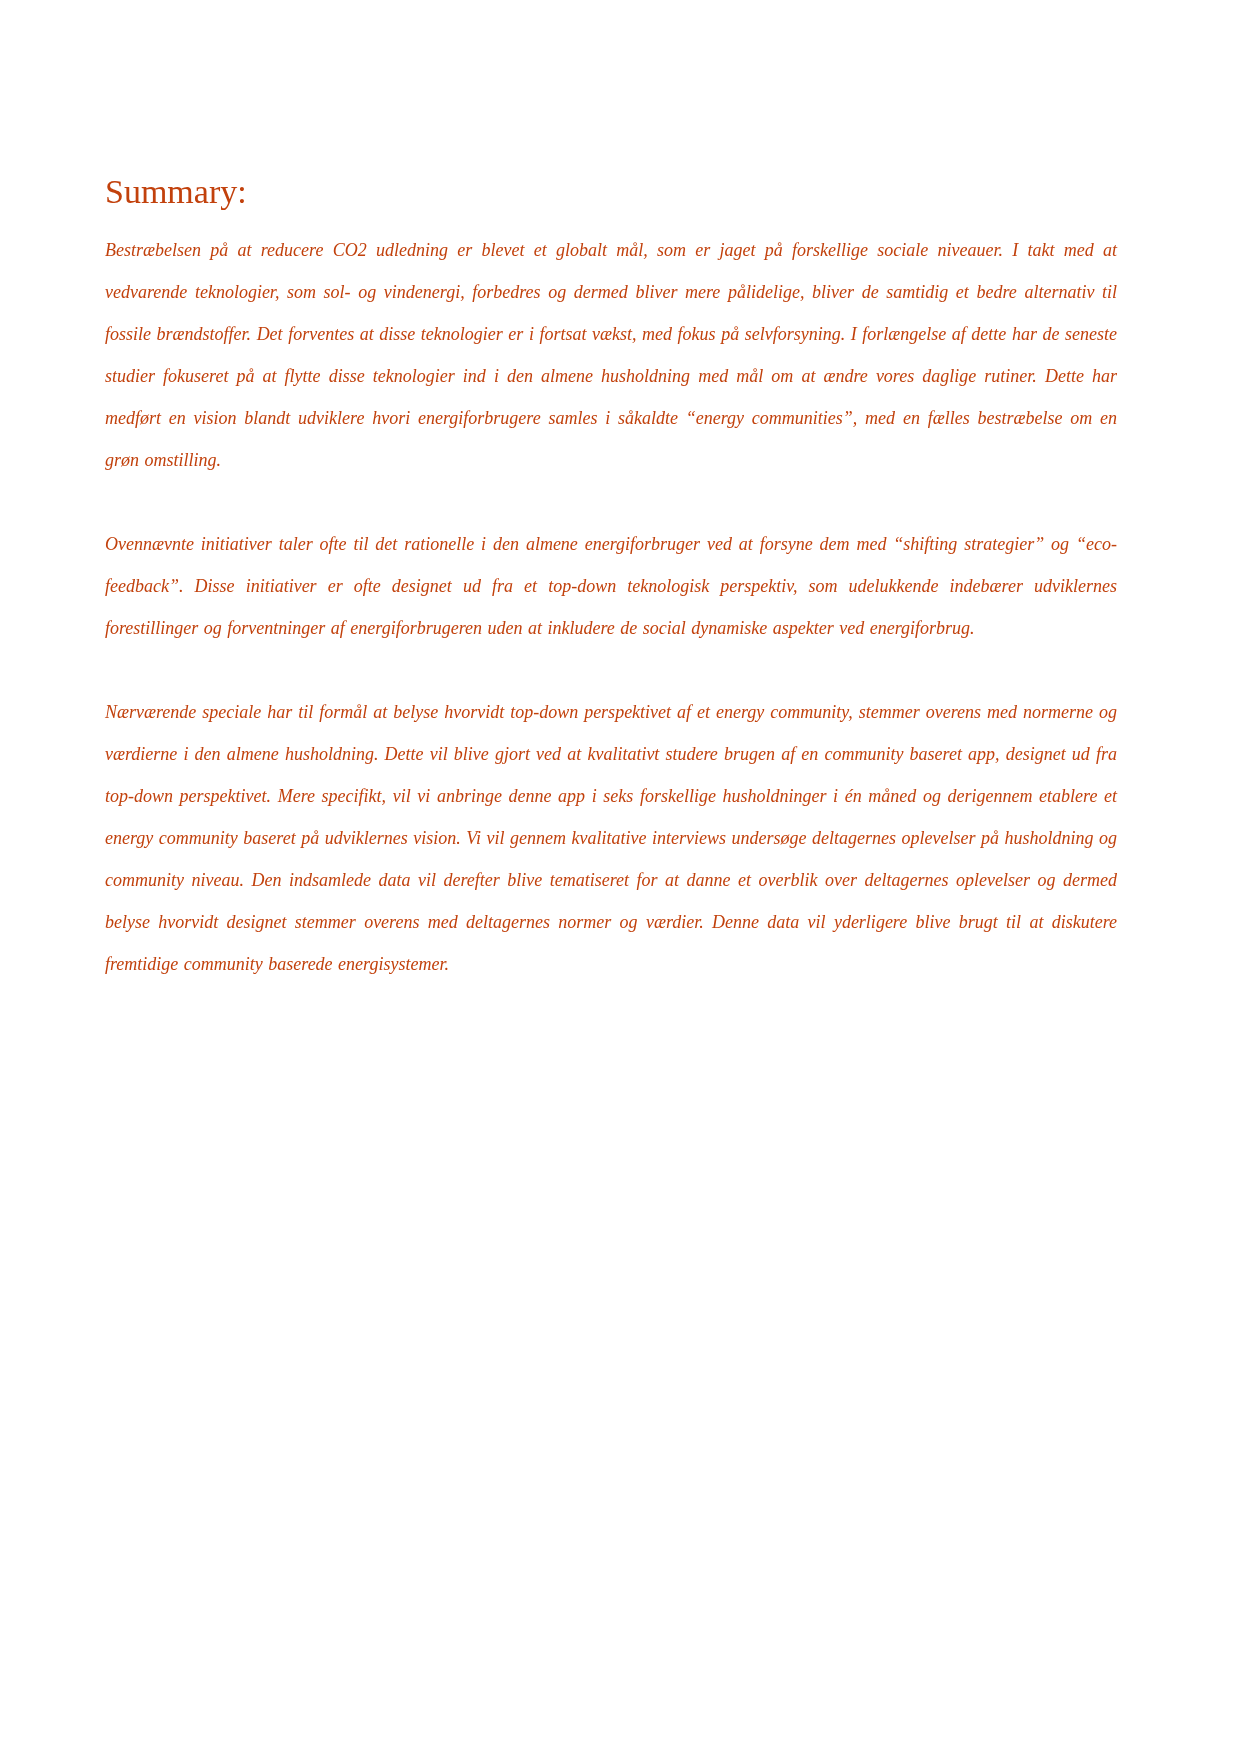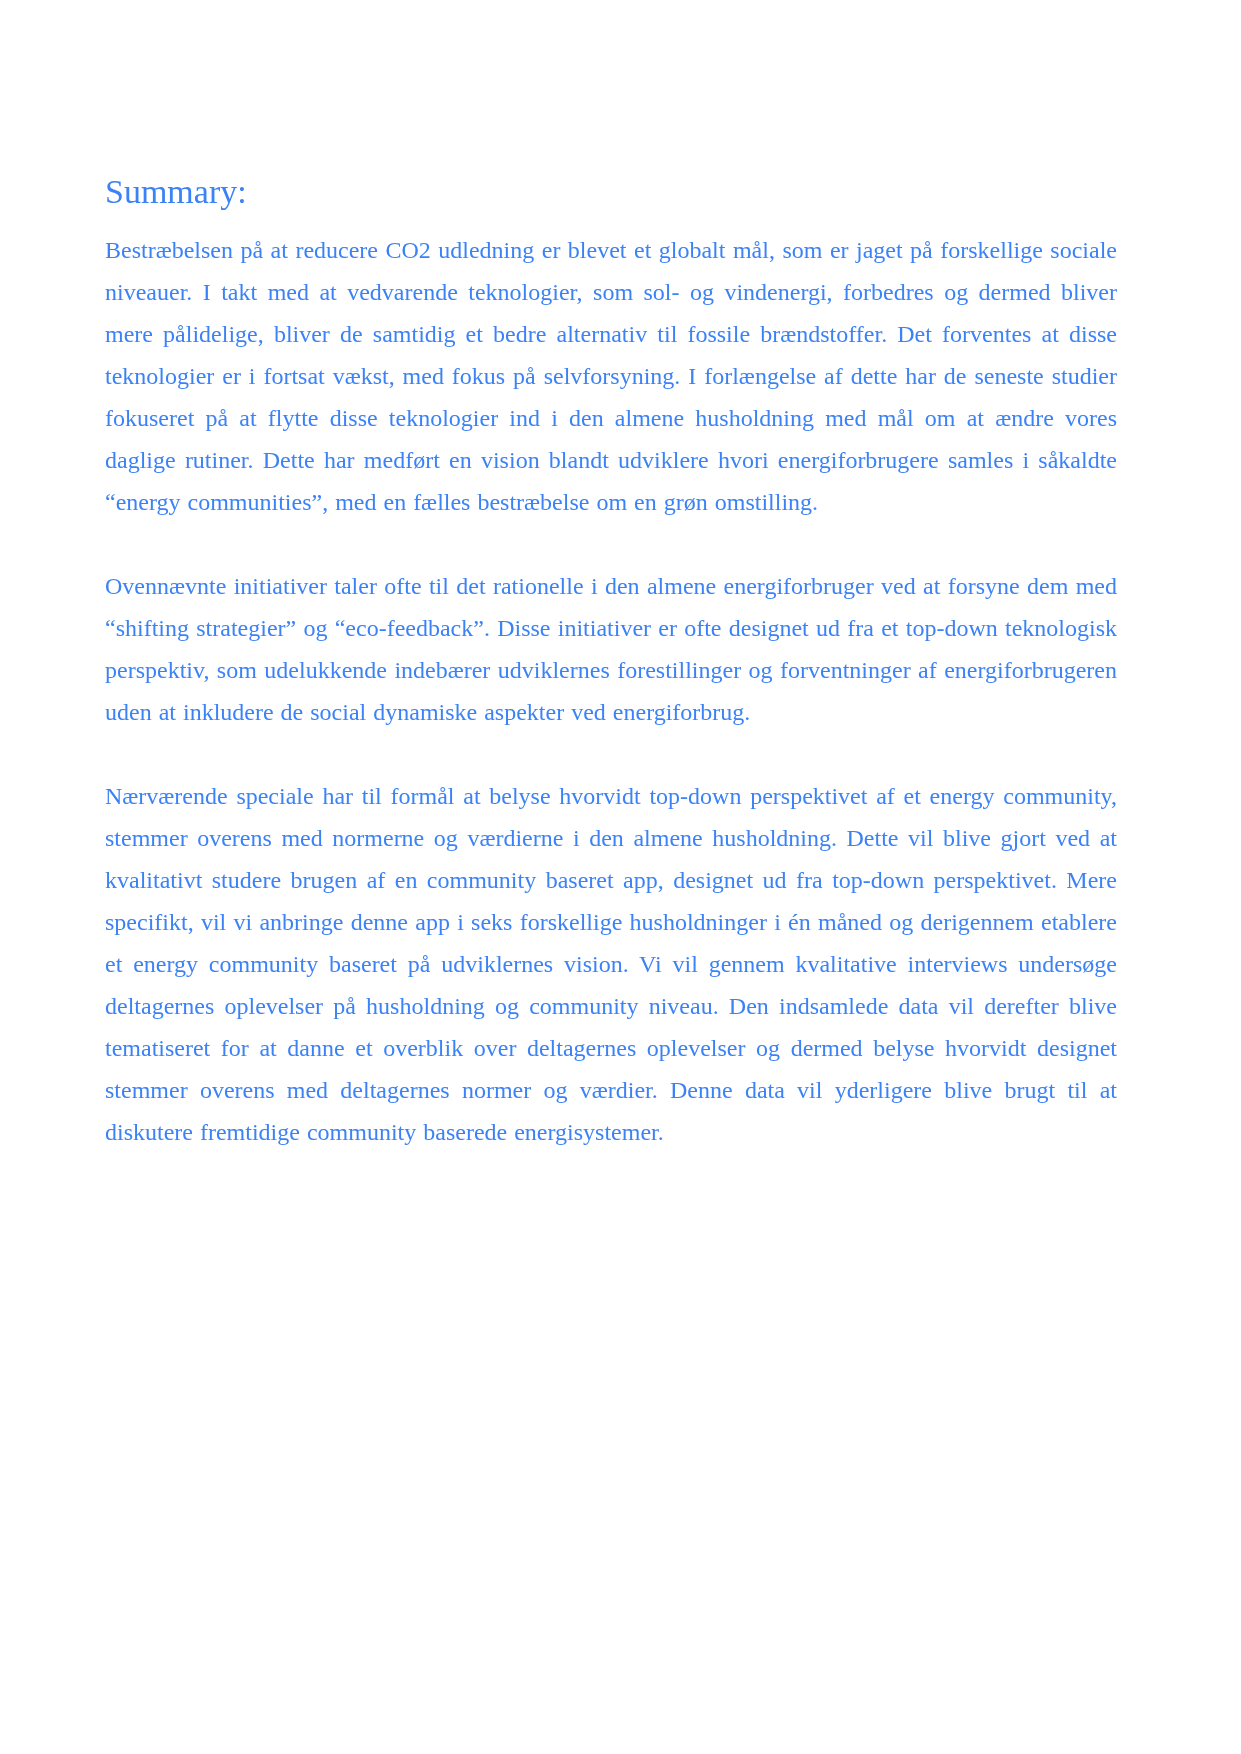--- a/index.html
+++ b/index.html
@@ -5,43 +5,44 @@
   html, body {
     margin: 0;
     padding: 0;
     background: #ffffff;
   }
   .page {
     position: relative;
     width: 1241px;
     height: 1316px;
     background: #ffffff;
-    color: #3b82f6;
+    color: #c2410c;
     font-family: "Liberation Serif", "DejaVu Serif", serif;
     overflow: hidden;
   }
   .content {
     position: absolute;
     top: 172px;
     left: 105px;
     width: 1012px;
   }
   .doc-title {
     font-size: 34px;
     font-weight: normal;
     margin: 0 0 16px 0;
     line-height: 1.2;
     letter-spacing: 0px;
   }
   .doc-paragraph {
-    font-size: 24px;
+    font-size: 18px;
     line-height: 42px;
     text-align: justify;
     margin: 0 0 42px 0;
     word-spacing: 1px;
+    font-style: italic;
   }
 </style>
 </head>
 <body>
 
 <div class="page">
   <div class="content">
     <h1 class="doc-title">Summary:</h1>
     <p class="doc-paragraph">Bestræbelsen på at reducere CO2 udledning er blevet et globalt mål, som er jaget på forskellige sociale niveauer. I takt med at vedvarende teknologier, som sol- og vindenergi, forbedres og dermed bliver mere pålidelige, bliver de samtidig et bedre alternativ til fossile brændstoffer. Det forventes at disse teknologier er i fortsat vækst, med fokus på selvforsyning. I forlængelse af dette har de seneste studier fokuseret på at flytte disse teknologier ind i den almene husholdning med mål om at ændre vores daglige rutiner. Dette har medført en vision blandt udviklere hvori energiforbrugere samles i såkaldte “energy communities”, med en fælles bestræbelse om en grøn omstilling.</p>
     <p class="doc-paragraph">Ovennævnte initiativer taler ofte til det rationelle i den almene energiforbruger ved at forsyne dem med “shifting strategier” og “eco-feedback”. Disse initiativer er ofte designet ud fra et top-down teknologisk perspektiv, som udelukkende indebærer udviklernes forestillinger og forventninger af energiforbrugeren uden at inkludere de social dynamiske aspekter ved energiforbrug.</p>

